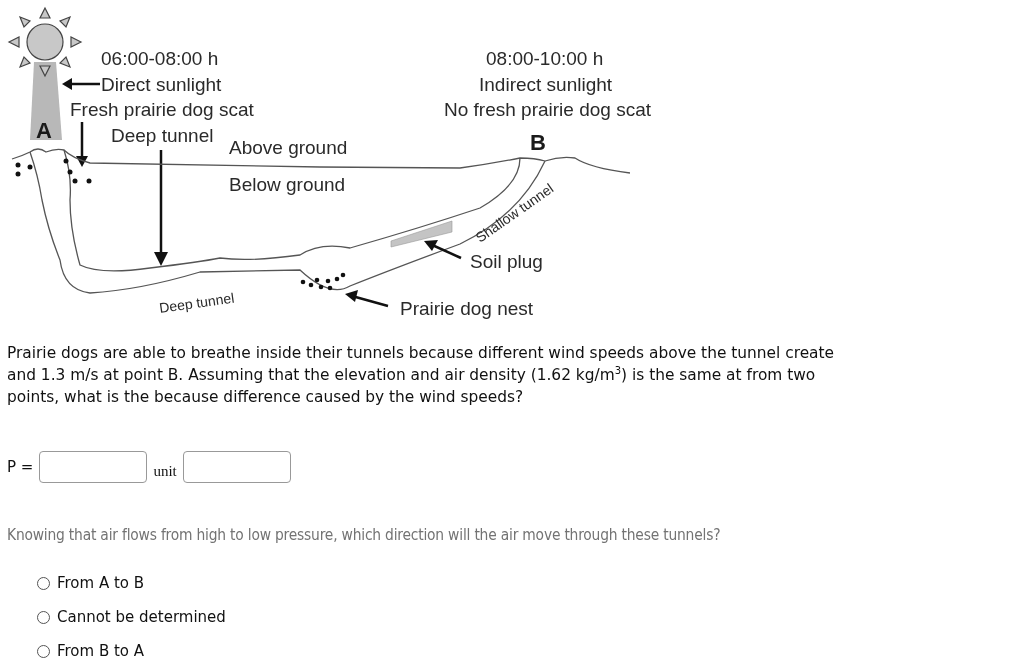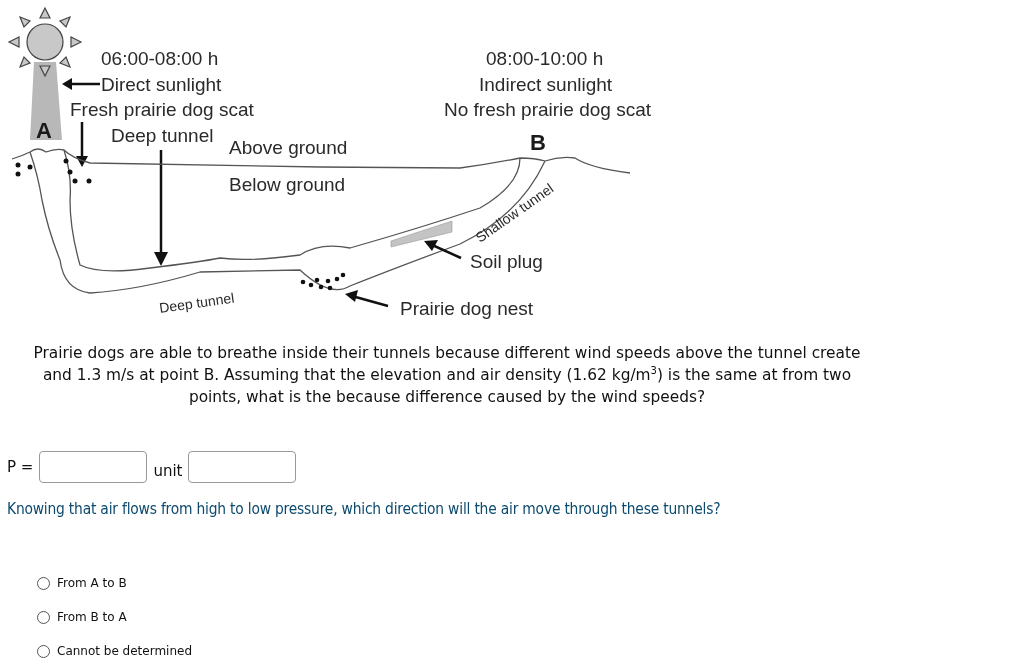--- a/index.html
+++ b/index.html
@@ -6,41 +6,41 @@
     body {
       width: 1012px; height: 671px; position: relative; overflow: hidden;
       font-family: "DejaVu Sans", sans-serif; color: #111;
     }
     #diagram { position: absolute; left: 0; top: 0; width: 680px; height: 330px; }
     .dlabel { font-family: "Liberation Sans", sans-serif; fill: #2a2a2a; font-size: 19px; }
     .dlabel-sm { font-family: "Liberation Sans", sans-serif; fill: #2a2a2a; font-size: 14px; }
     .dletter { font-family: "Liberation Sans", sans-serif; font-weight: bold; fill: #1a1a1a; font-size: 22px; }
     .question {
       position: absolute; left: 7px; top: 342px; width: 880px;
-      font-size: 15.4px; line-height: 22px; color: #111; text-align: center;
+      font-size: 15.4px; line-height: 22px; color: #111;
     }
     .question sup { font-size: 10px; line-height: 0; }
     .answer-row {
       position: absolute; left: 7px; top: 448px; height: 38px;
       display: flex; align-items: center; font-size: 15px;
     }
     .answer-row .lbl { margin-right: 6px; }
-    .answer-row .unit-lbl { margin: 8px 6px 0 6px; }
+    .answer-row .unit-lbl { margin: 8px 6px 0 6px; font-family: Liberation Serif, serif; }
     .answer-row input {
       width: 108px; height: 32px; box-sizing: border-box;
       border: 1px solid #999; border-radius: 4px; background: #fff;
       font-size: 14px; padding: 0 6px; outline: none;
     }
     .question2 {
-      position: absolute; left: 7px; top: 500px; font-size: 15.4px; color: #0c4a6e;
+      position: absolute; left: 7px; top: 526px; font-size: 15.4px; color: #737373;
       font-family: "DejaVu Sans Condensed", "DejaVu Sans", sans-serif; letter-spacing: -0.2px;
     }
     .options { position: absolute; left: 37px; top: 566px; }
     .option {
-      display: flex; align-items: center; height: 34px; font-size: 12px; cursor: pointer;
+      display: flex; align-items: center; height: 34px; font-size: 15px; cursor: pointer;
     }
     .option .radio {
       width: 13px; height: 13px; border: 1px solid #555; border-radius: 50%;
       margin-right: 7px; box-sizing: border-box; background: #fff;
     }
   </style>
 </head>
 <body>
 
 <svg id="diagram" viewBox="0 0 680 330" xmlns="http://www.w3.org/2000/svg">
@@ -133,19 +133,19 @@
 
 <div class="question2">Knowing that air flows from high to low pressure, which direction will the air move through these tunnels?</div>
 
 <div class="options">
   <div class="option">
     <span class="radio"></span>
     <span>From A to B</span>
   </div>
   <div class="option">
     <span class="radio"></span>
-    <span>From B to A</span>
+    <span>Cannot be determined</span>
   </div>
   <div class="option">
     <span class="radio"></span>
-    <span>Cannot be determined</span>
+    <span>From B to A</span>
   </div>
 </div>
 
 </body></html>

